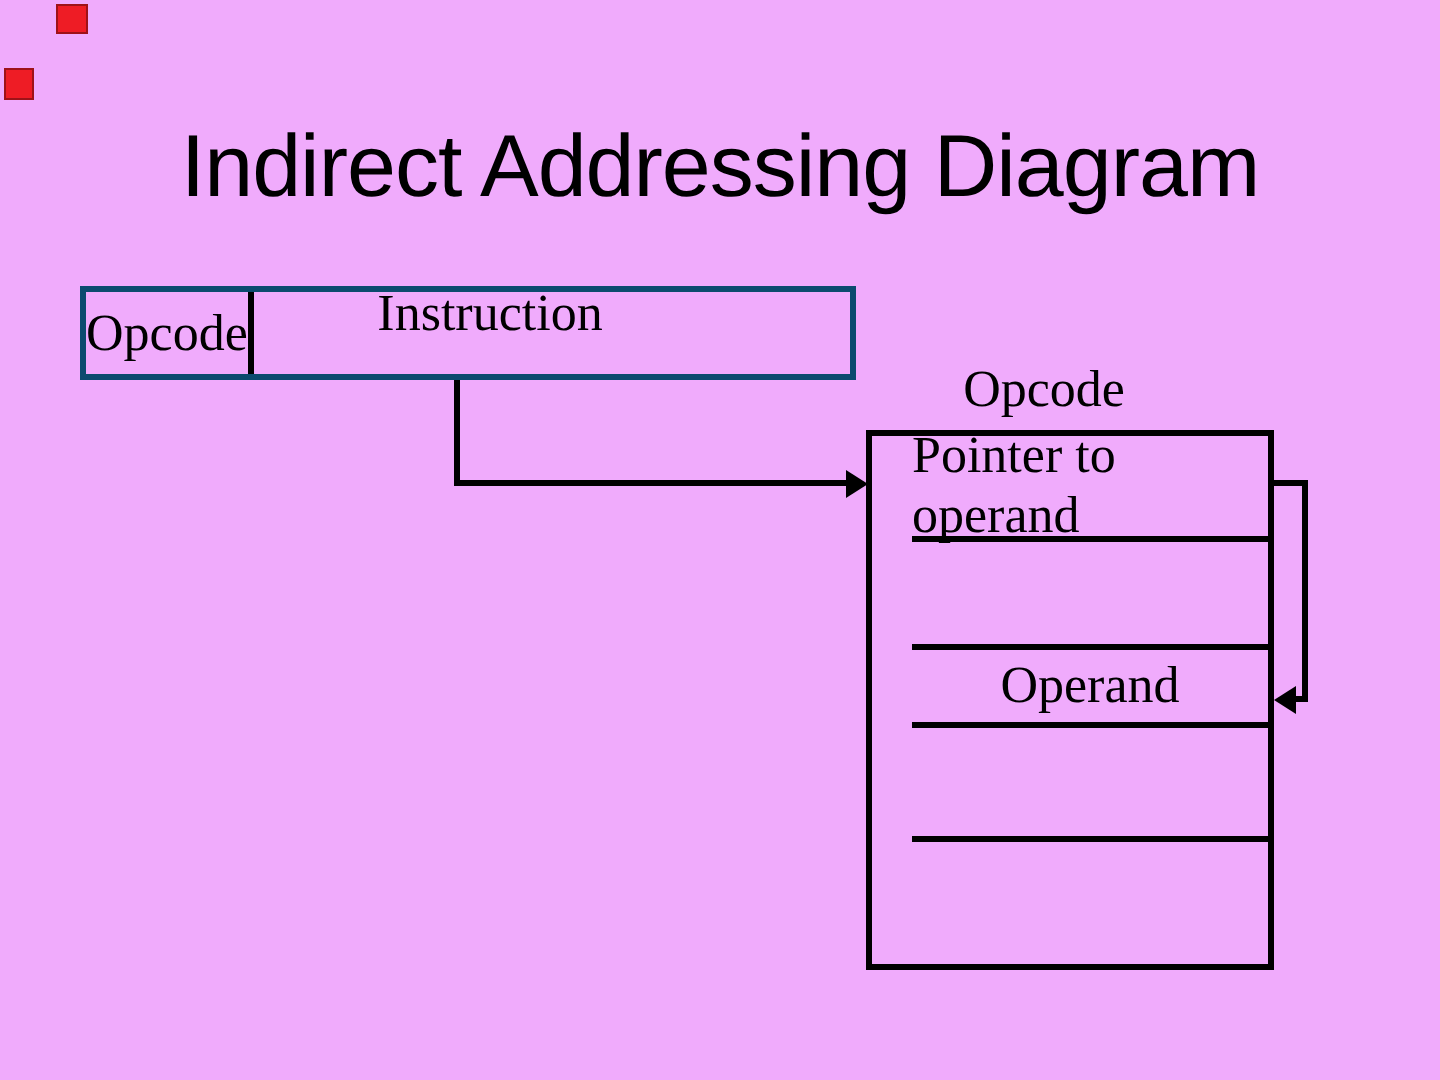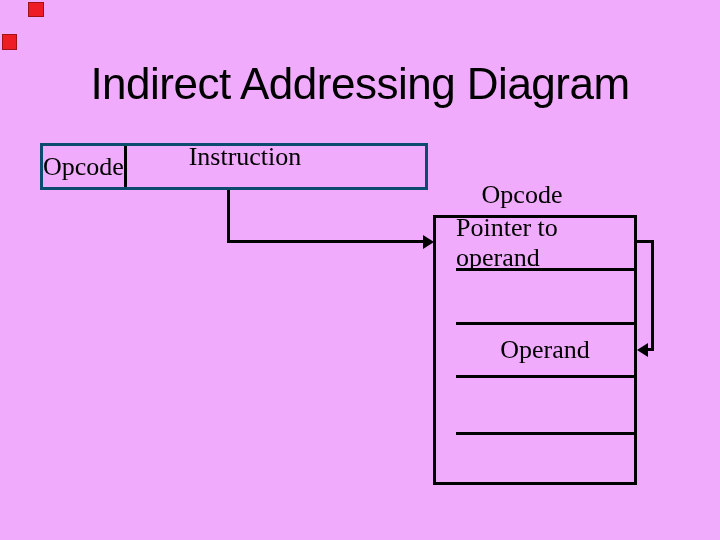--- a/index.html
+++ b/index.html
@@ -31,21 +31,21 @@
                   font-size:26px; }
 
   
   .memory-box { position:absolute; left:433px; top:215px; width:204px; height:270px;
                 border:3px solid #000; box-sizing:border-box;
                 display:flex; flex-direction:column;padding-left:20px; }
   .mem-row { display:flex; align-items:center; justify-content:center;
              font-size:26px; box-sizing:border-box; }
   .mem-row:nth-child(1) { height:53px; border-bottom:3px solid #000; }
   .mem-row:nth-child(2) { height:54px; border-bottom:3px solid #000; }
-  .mem-row:nth-child(3) { height:53px; border-bottom:3px solid #000; }
+  .mem-row:nth-child(3) { height:39px; border-bottom:3px solid #000; }
   .mem-row:nth-child(4) { height:57px; border-bottom:3px solid #000; }
   .mem-row:nth-child(5) { height:47px; }
 
   
   .line { position:absolute; background:#000; }
   .drop-v   { left:227px; top:190px; width:3px;  height:53px; }
   .drop-h   { left:227px; top:240px; width:197px; height:3px; }
   .loop-top { left:636px; top:240px; width:18px; height:3px; }
   .loop-v   { left:651px; top:240px; width:3px;  height:111px; }
   .loop-bot { left:645px; top:348px; width:9px;  height:3px; }

